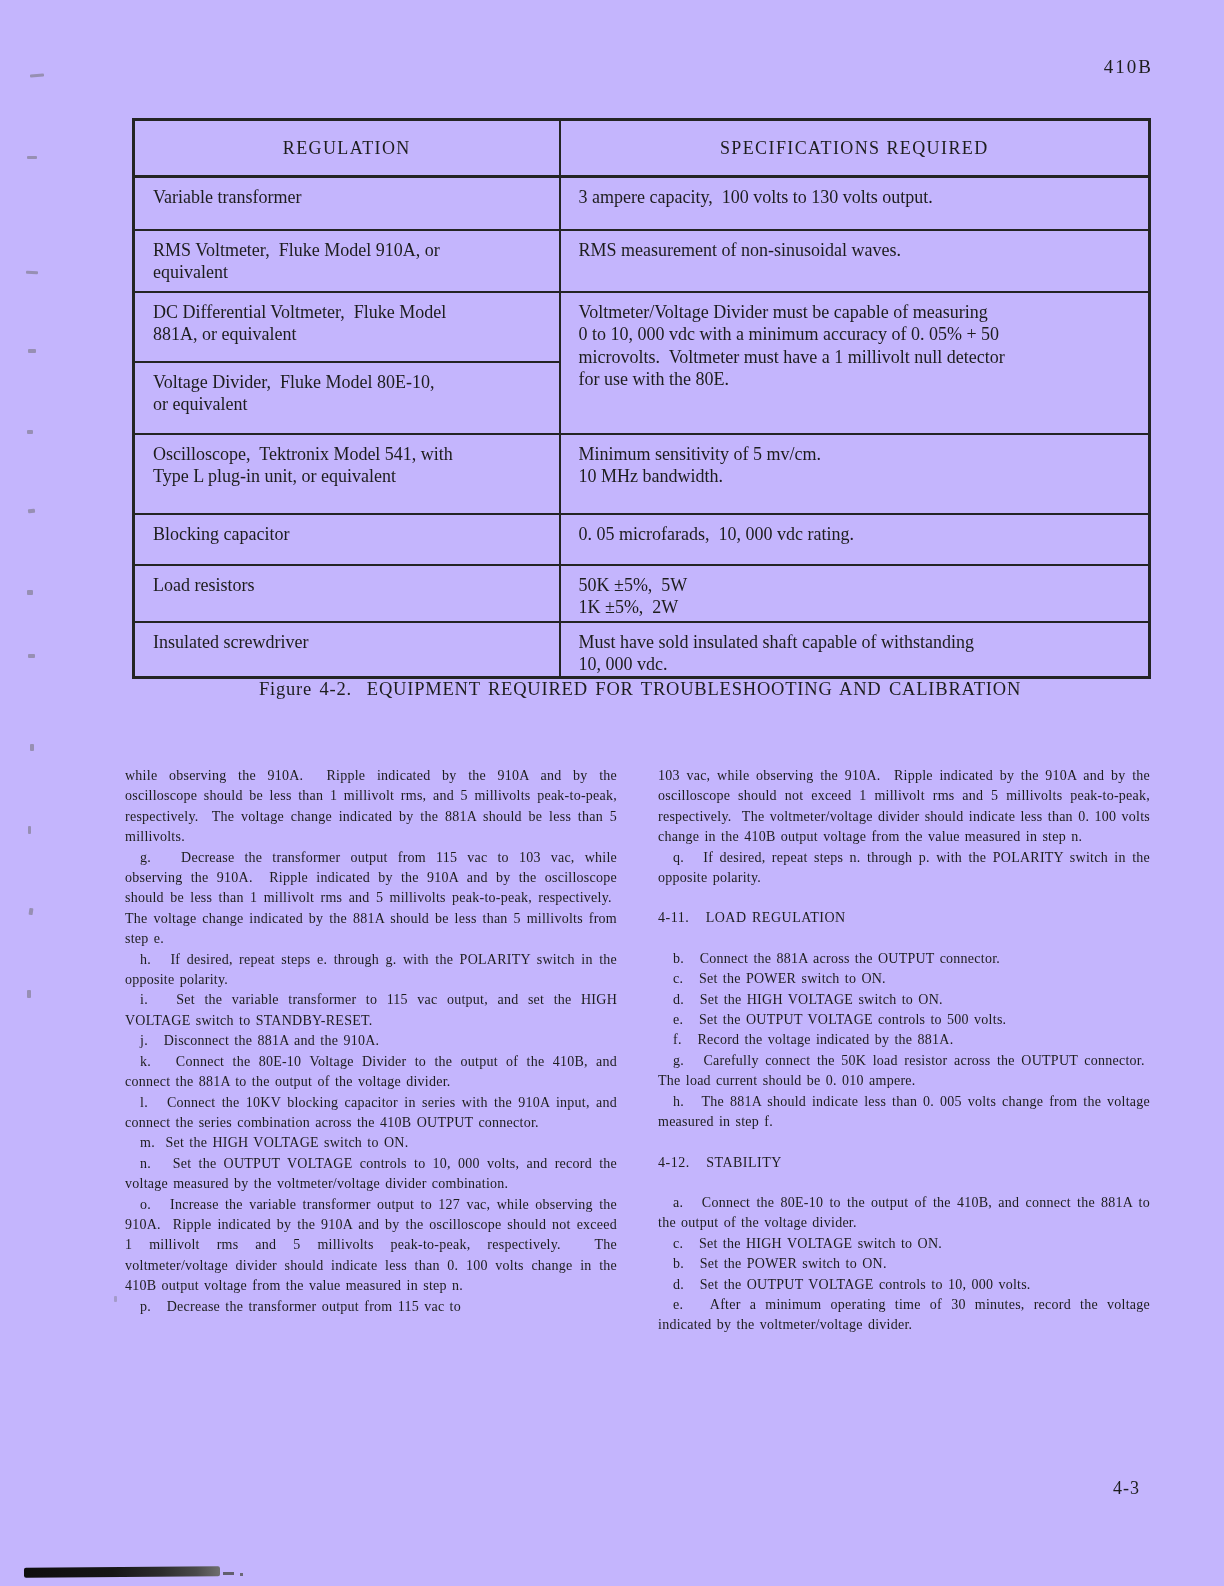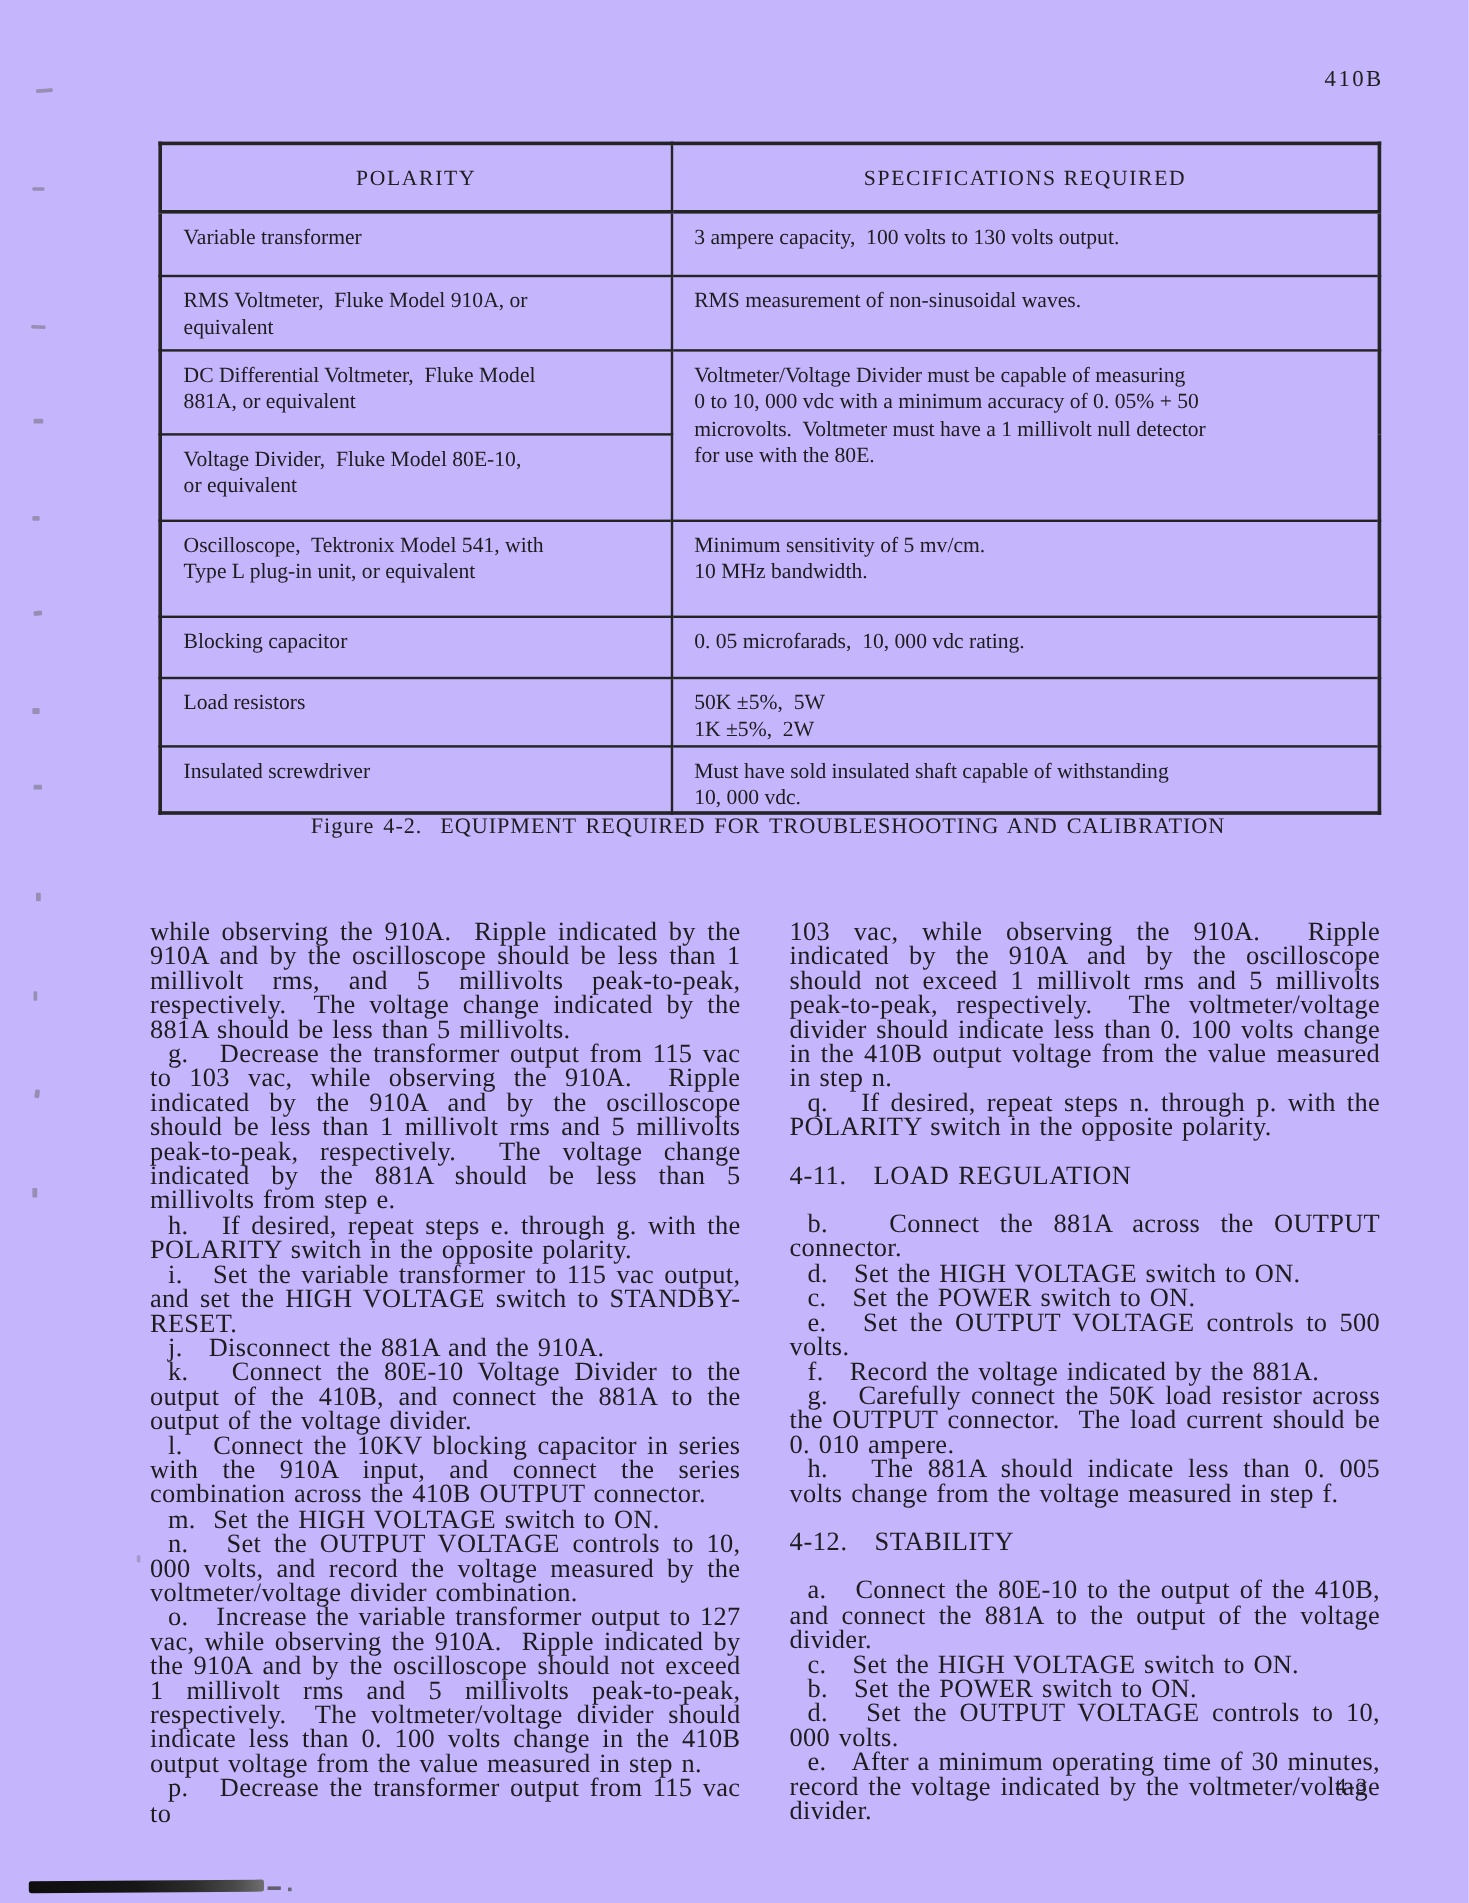--- a/index.html
+++ b/index.html
@@ -38,21 +38,21 @@
   .figure-caption {
     position:absolute; left:56px; top:679px; width:1168px;
     text-align:center; font-size:18.5px;
     letter-spacing:0.8px; word-spacing:2px;
   }
   .columns {
     position:absolute; left:125px; top:766px; width:1026px;
     display:flex; gap:41px;
   }
   .col {
-    width:492px; font-size:22px; line-height:20.4px;
+    width:492px; font-size:14px; line-height:20.4px;
     text-align:justify; letter-spacing:0.25px; word-spacing:1.5px;
   }
   .col p { margin:0; }
   .col p.step { text-indent:15px; }
   .col p.heading { margin:20px 0; text-align:left; letter-spacing:0.5px; }
   .page-number {
     position:absolute; top:1478px; right:84px;
     font-size:18px; letter-spacing:1px;text-align:center;
   }
   .mark { position:absolute; background:#6a6a6a; opacity:0.5; border-radius:1px; }
@@ -71,21 +71,21 @@
 
   <div class="doc-ref">410B</div>
 
   <table class="equip-table">
     <colgroup>
         <col style="width:426px">
         <col style="width:590px">
       </colgroup>
     <tbody>
         <tr class="hrow">
-      <th>POLARITY</th>
+      <th>REGULATION</th>
       <th>SPECIFICATIONS REQUIRED</th>
     </tr>
     <tr class="r1">
       <td>Variable transformer</td>
       <td>3 ampere capacity,&nbsp; 100 volts to 130 volts output.</td>
     </tr>
     <tr class="r2">
       <td>RMS Voltmeter,&nbsp; Fluke Model 910A, or
 equivalent</td>
       <td>RMS measurement of non-sinusoidal waves.</td>
@@ -139,22 +139,22 @@
       <p class="step">m.&nbsp; Set the HIGH VOLTAGE switch to ON.</p>
       <p class="step">n.&nbsp;&nbsp; Set the OUTPUT VOLTAGE controls to 10, 000 volts, and record the voltage measured by the voltmeter/voltage divider combination.</p>
       <p class="step">o.&nbsp;&nbsp; Increase the variable transformer output to 127 vac, while observing the 910A.&nbsp; Ripple indicated by the 910A and by the oscilloscope should not exceed 1 millivolt rms and 5 millivolts peak-to-peak, respectively.&nbsp; The voltmeter/voltage divider should indicate less than 0. 100 volts change in the 410B output voltage from the value measured in step n.</p>
       <p class="step">p.&nbsp;&nbsp; Decrease the transformer output from 115 vac to</p>
     </div>
     <div class="col">
       <p>103 vac, while observing the 910A.&nbsp; Ripple indicated by the 910A and by the oscilloscope should not exceed 1 millivolt rms and 5 millivolts peak-to-peak, respectively.&nbsp; The voltmeter/voltage divider should indicate less than 0. 100 volts change in the 410B output voltage from the value measured in step n.</p>
       <p class="step">q.&nbsp;&nbsp; If desired, repeat steps n. through p. with the POLARITY switch in the opposite polarity.</p>
       <p class="heading">4-11.&nbsp;&nbsp; LOAD REGULATION</p>
       <p class="step">b.&nbsp;&nbsp; Connect the 881A across the OUTPUT connector.</p>
+      <p class="step">c.&nbsp;&nbsp; Set the POWER switch to ON.</p>
       <p class="step">d.&nbsp;&nbsp; Set the HIGH VOLTAGE switch to ON.</p>
-      <p class="step">c.&nbsp;&nbsp; Set the POWER switch to ON.</p>
       <p class="step">e.&nbsp;&nbsp; Set the OUTPUT VOLTAGE controls to 500 volts.</p>
       <p class="step">f.&nbsp;&nbsp; Record the voltage indicated by the 881A.</p>
       <p class="step">g.&nbsp;&nbsp; Carefully connect the 50K load resistor across the OUTPUT connector.&nbsp; The load current should be 0. 010 ampere.</p>
       <p class="step">h.&nbsp;&nbsp; The 881A should indicate less than 0. 005 volts change from the voltage measured in step f.</p>
       <p class="heading">4-12.&nbsp;&nbsp; STABILITY</p>
       <p class="step">a.&nbsp;&nbsp; Connect the 80E-10 to the output of the 410B, and connect the 881A to the output of the voltage divider.</p>
       <p class="step">c.&nbsp;&nbsp; Set the HIGH VOLTAGE switch to ON.</p>
       <p class="step">b.&nbsp;&nbsp; Set the POWER switch to ON.</p>
       <p class="step">d.&nbsp;&nbsp; Set the OUTPUT VOLTAGE controls to 10, 000 volts.</p>
       <p class="step">e.&nbsp;&nbsp; After a minimum operating time of 30 minutes, record the voltage indicated by the voltmeter/voltage divider.</p>

